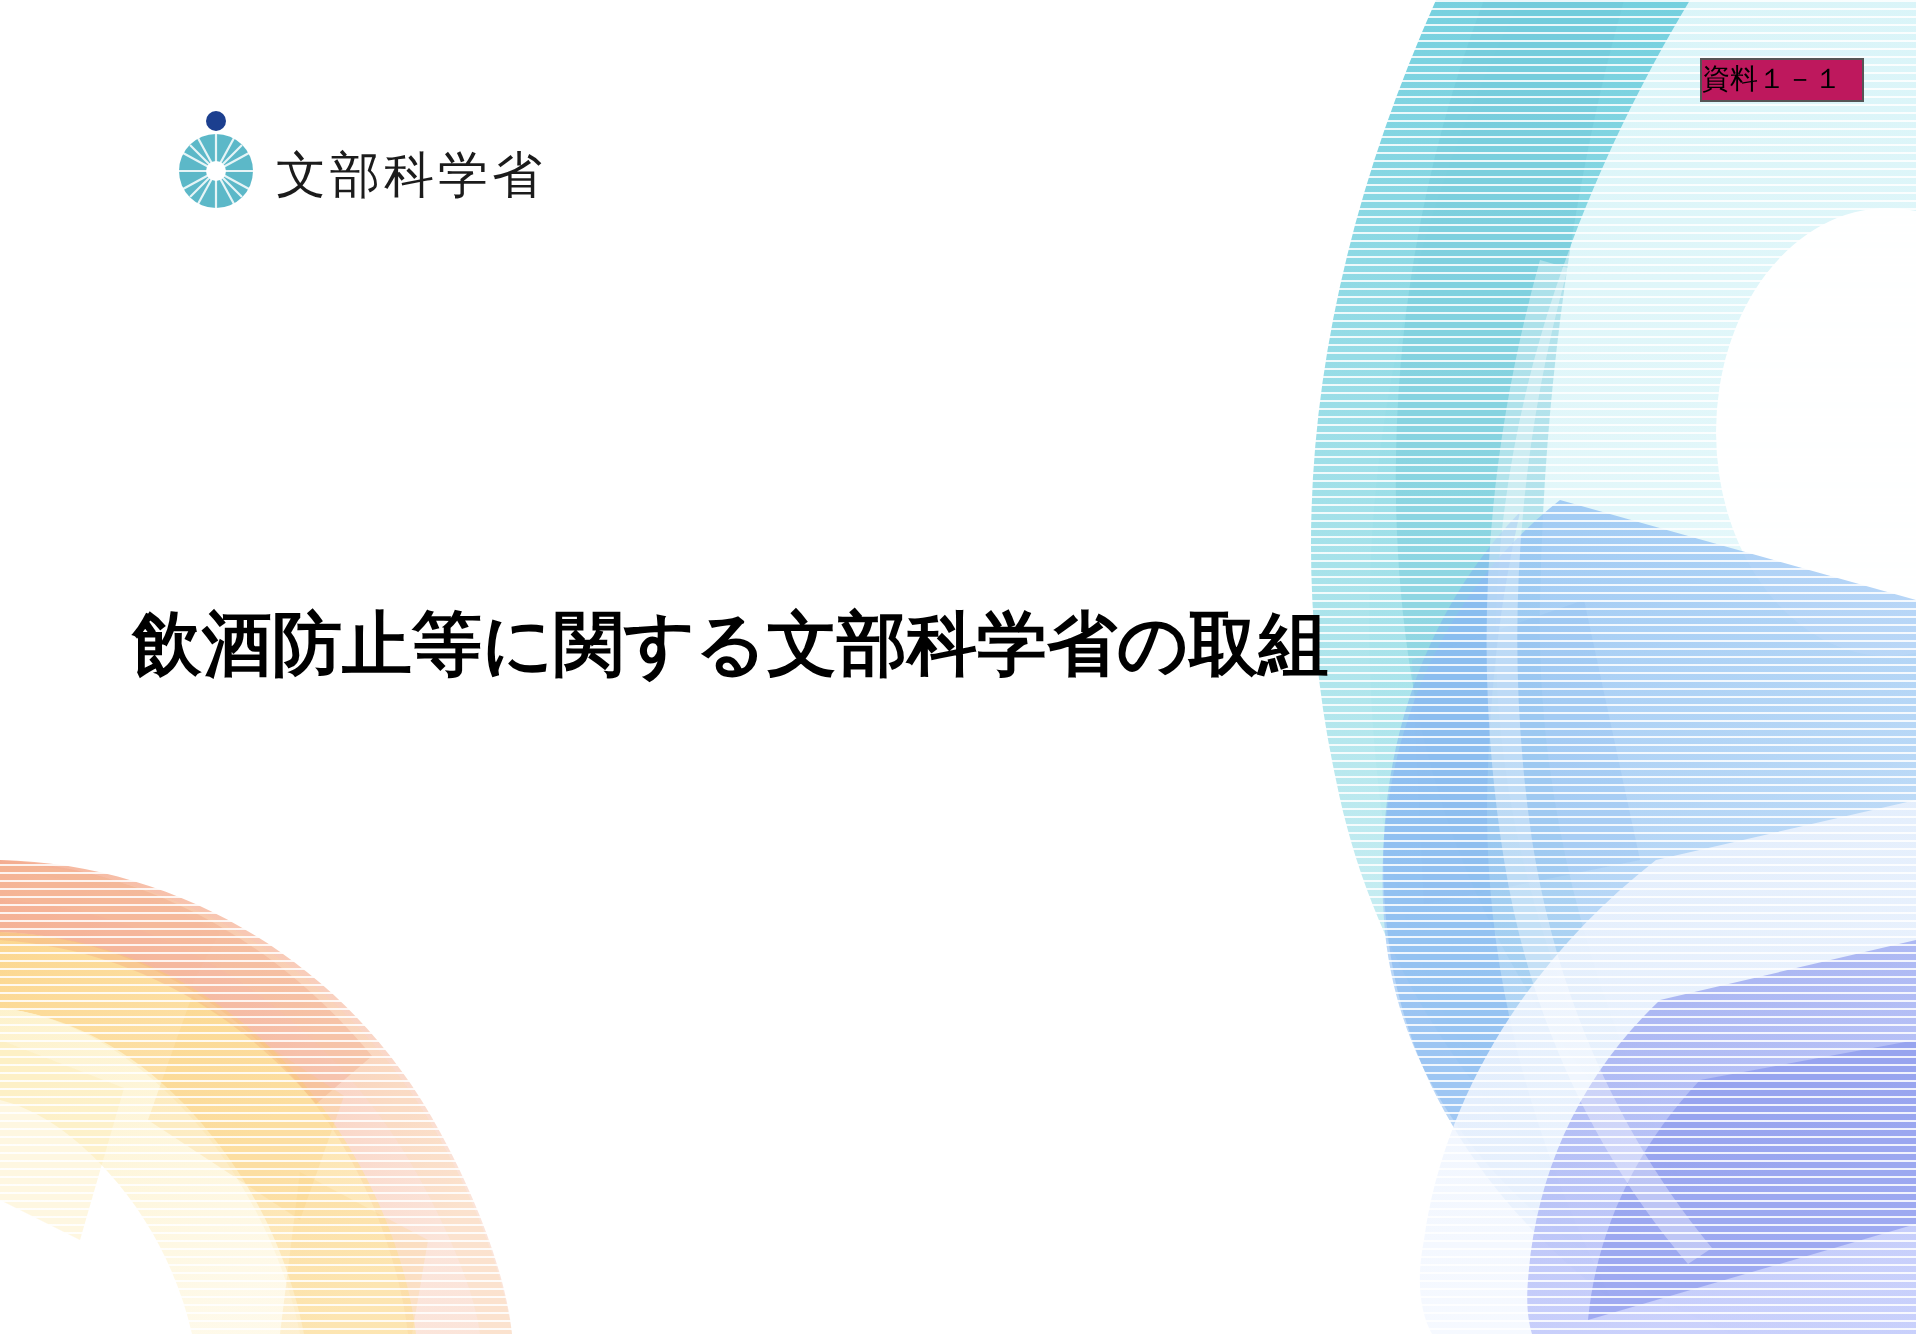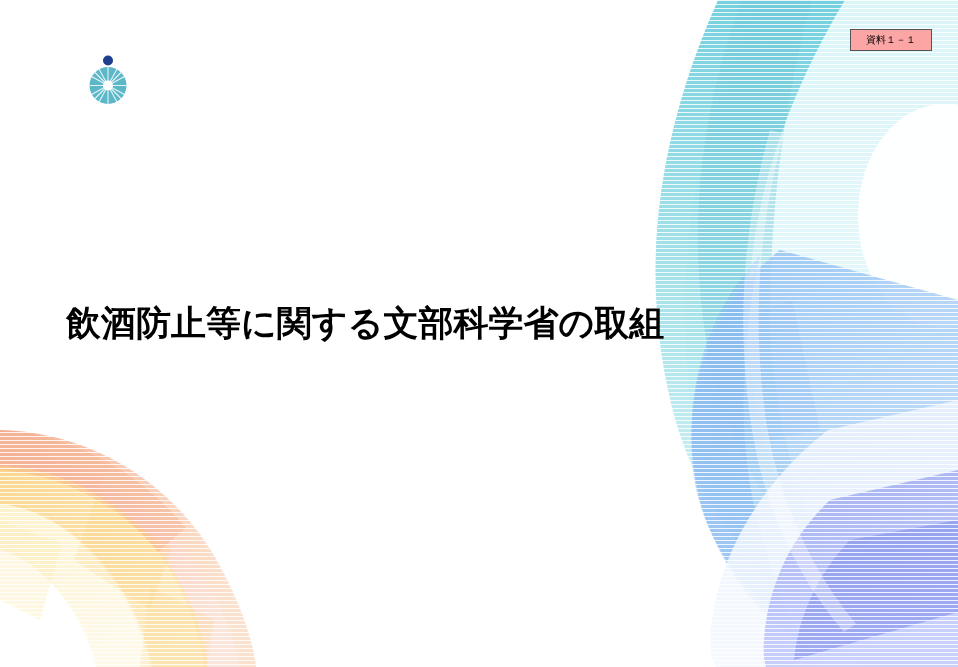--- a/index.html
+++ b/index.html
@@ -87,26 +87,26 @@
 
   
   #doc-number {
     position: absolute;
     left: 850px;
     top: 29px;
     width: 82px;
     height: 22px;
     box-sizing: border-box;
     border: 1px solid #555555;
-    background: #fca5a5;
+    background: #be185d;
     color: #000000;
     font-family: "DejaVu Sans", "Liberation Sans", sans-serif;
-    font-size: 10px;
+    font-size: 14px;
     line-height: 20px;
-    text-align: center;
+    text-align: left;
     white-space: nowrap;
   }
 </style>
 </head>
 <body>
 
 <div id="slide">
 
   <div id="decor">
     <svg width="958" height="667" viewBox="0 0 958 667" xmlns="http://www.w3.org/2000/svg">
@@ -273,19 +273,20 @@
           <line x1="33" y1="20.5" x2="7" y2="46.5"></line>
           <line x1="11" y1="17" x2="29" y2="50"></line>
           <line x1="29" y1="17" x2="11" y2="50"></line>
           <line x1="3.5" y1="24.5" x2="36.5" y2="42.5"></line>
           <line x1="3.5" y1="42.5" x2="36.5" y2="24.5"></line>
         </g>
 
         <circle cx="20" cy="33.5" r="5" fill="#ffffff"></circle>
       </svg>
     </div>
+    <div id="logo-text">文部科学省</div>
   </div>
 
   <div id="title">飲酒防止等に関する文部科学省の取組</div>
 
   <div id="doc-number">資料１－１</div>
 
 </div>
 
 </body></html>

